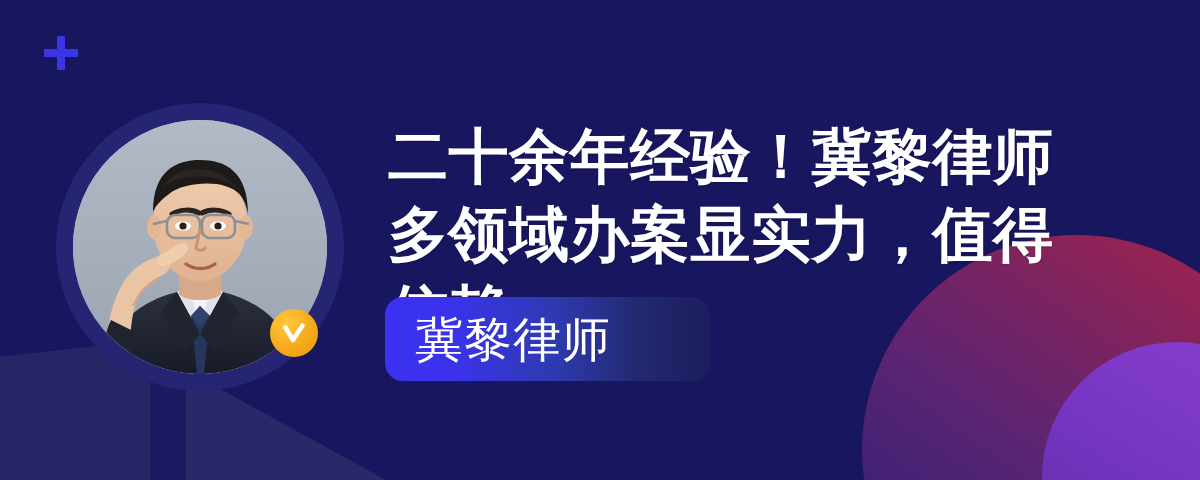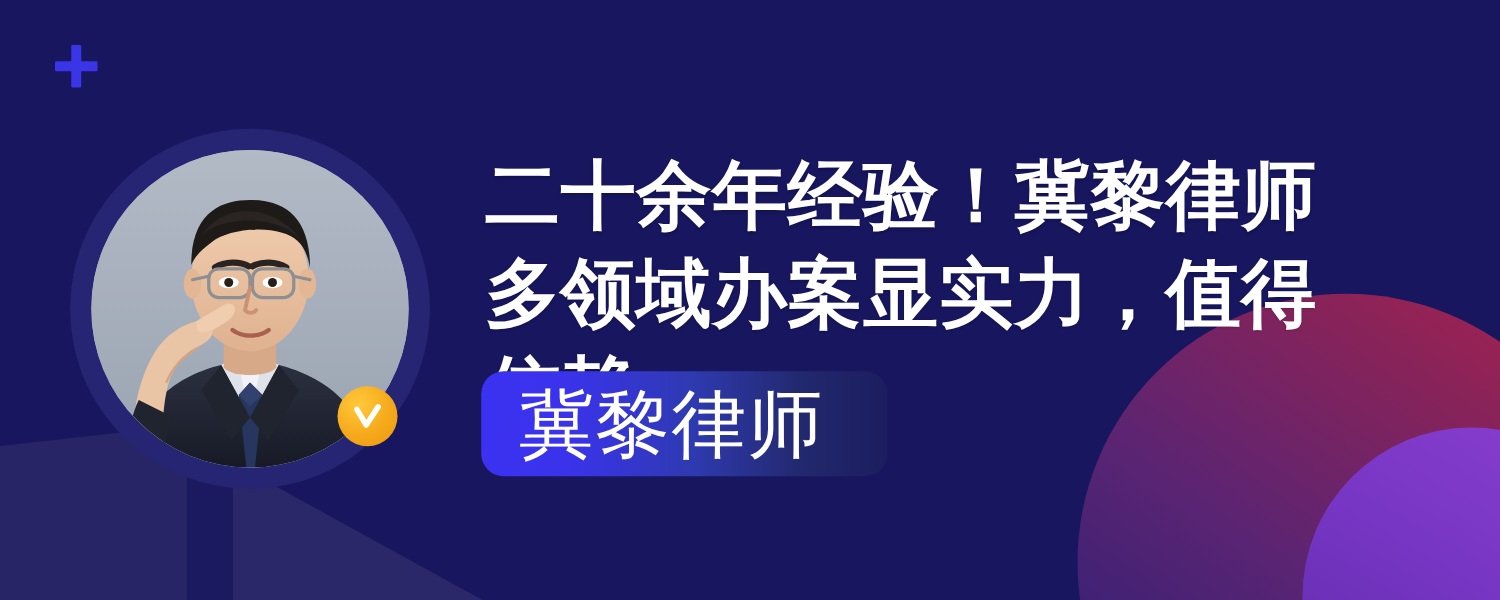--- a/index.html
+++ b/index.html
@@ -175,21 +175,21 @@
     border-radius: 18px;
     background: linear-gradient(90deg, #3b32f2 0%, #3a33ea 22%, #2e3ab0 52%, #23296f 78%, #1b1d5e 100%);
     border: none;
     cursor: pointer;
   }
 
   .cta-label {
     position: absolute;
     left: 415px;
     top: 312px;
-    font-size: 60px;
+    font-size: 48px;
     line-height: 56px;
     font-weight: 500;
     color: #ffffff;
     letter-spacing: 1px;
     white-space: nowrap;
     pointer-events: none;
   }
 </style>
 </head>
 <body>

